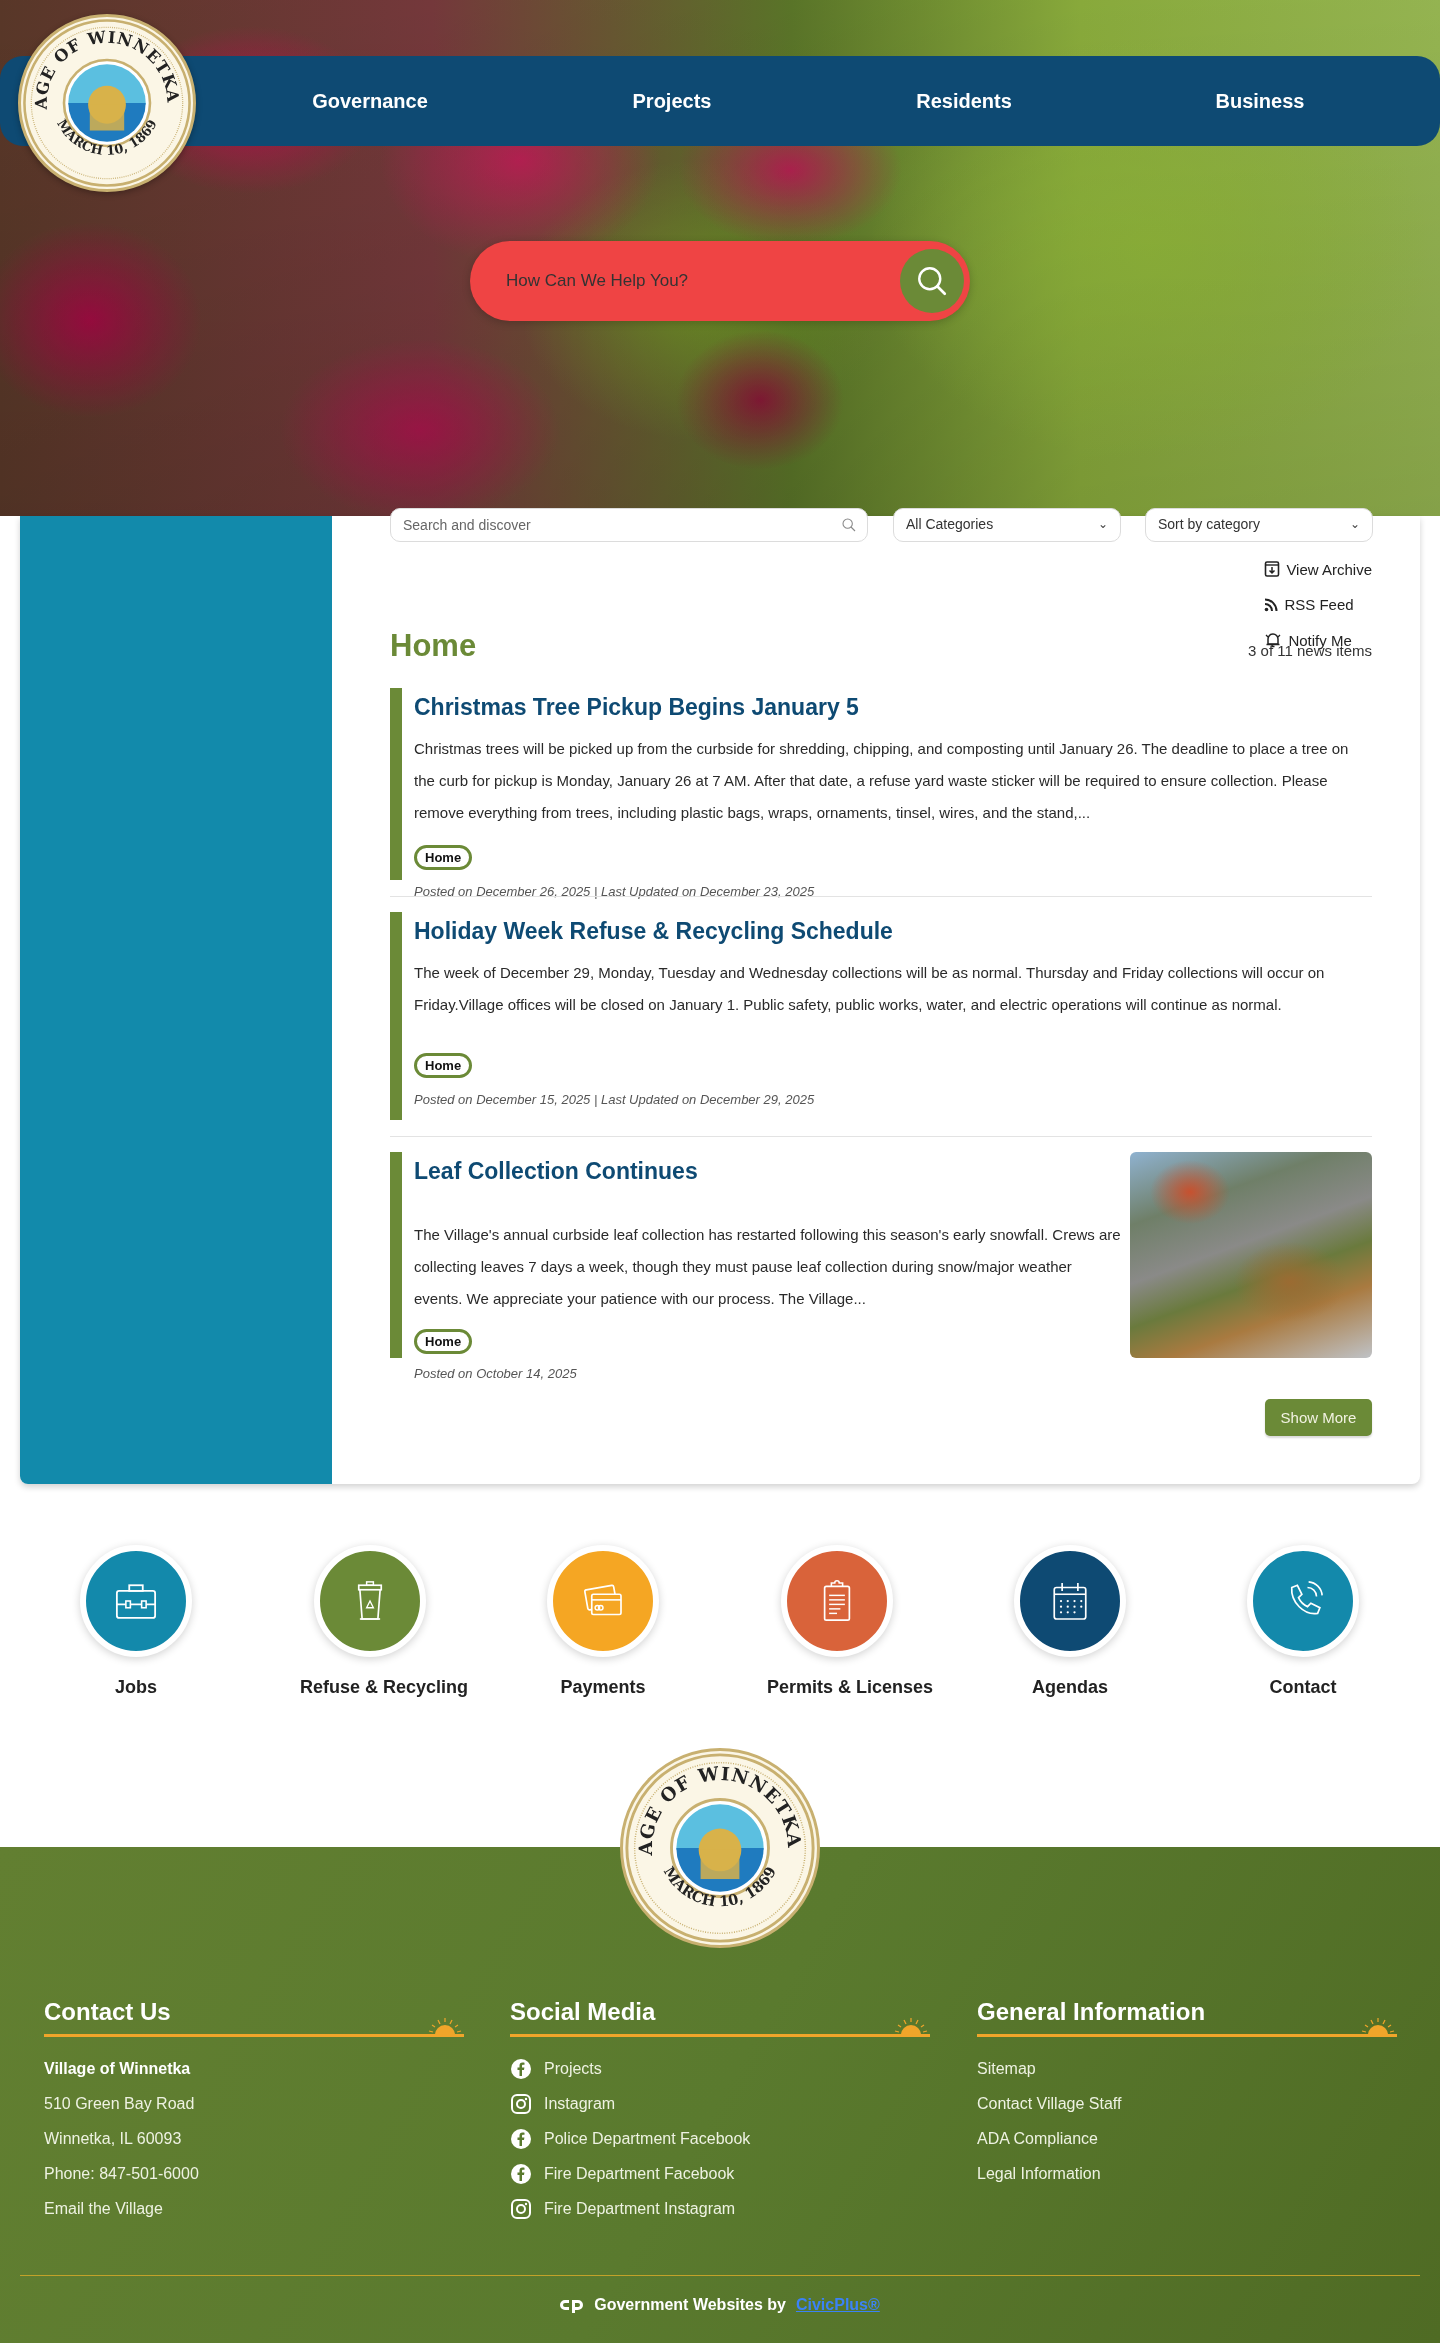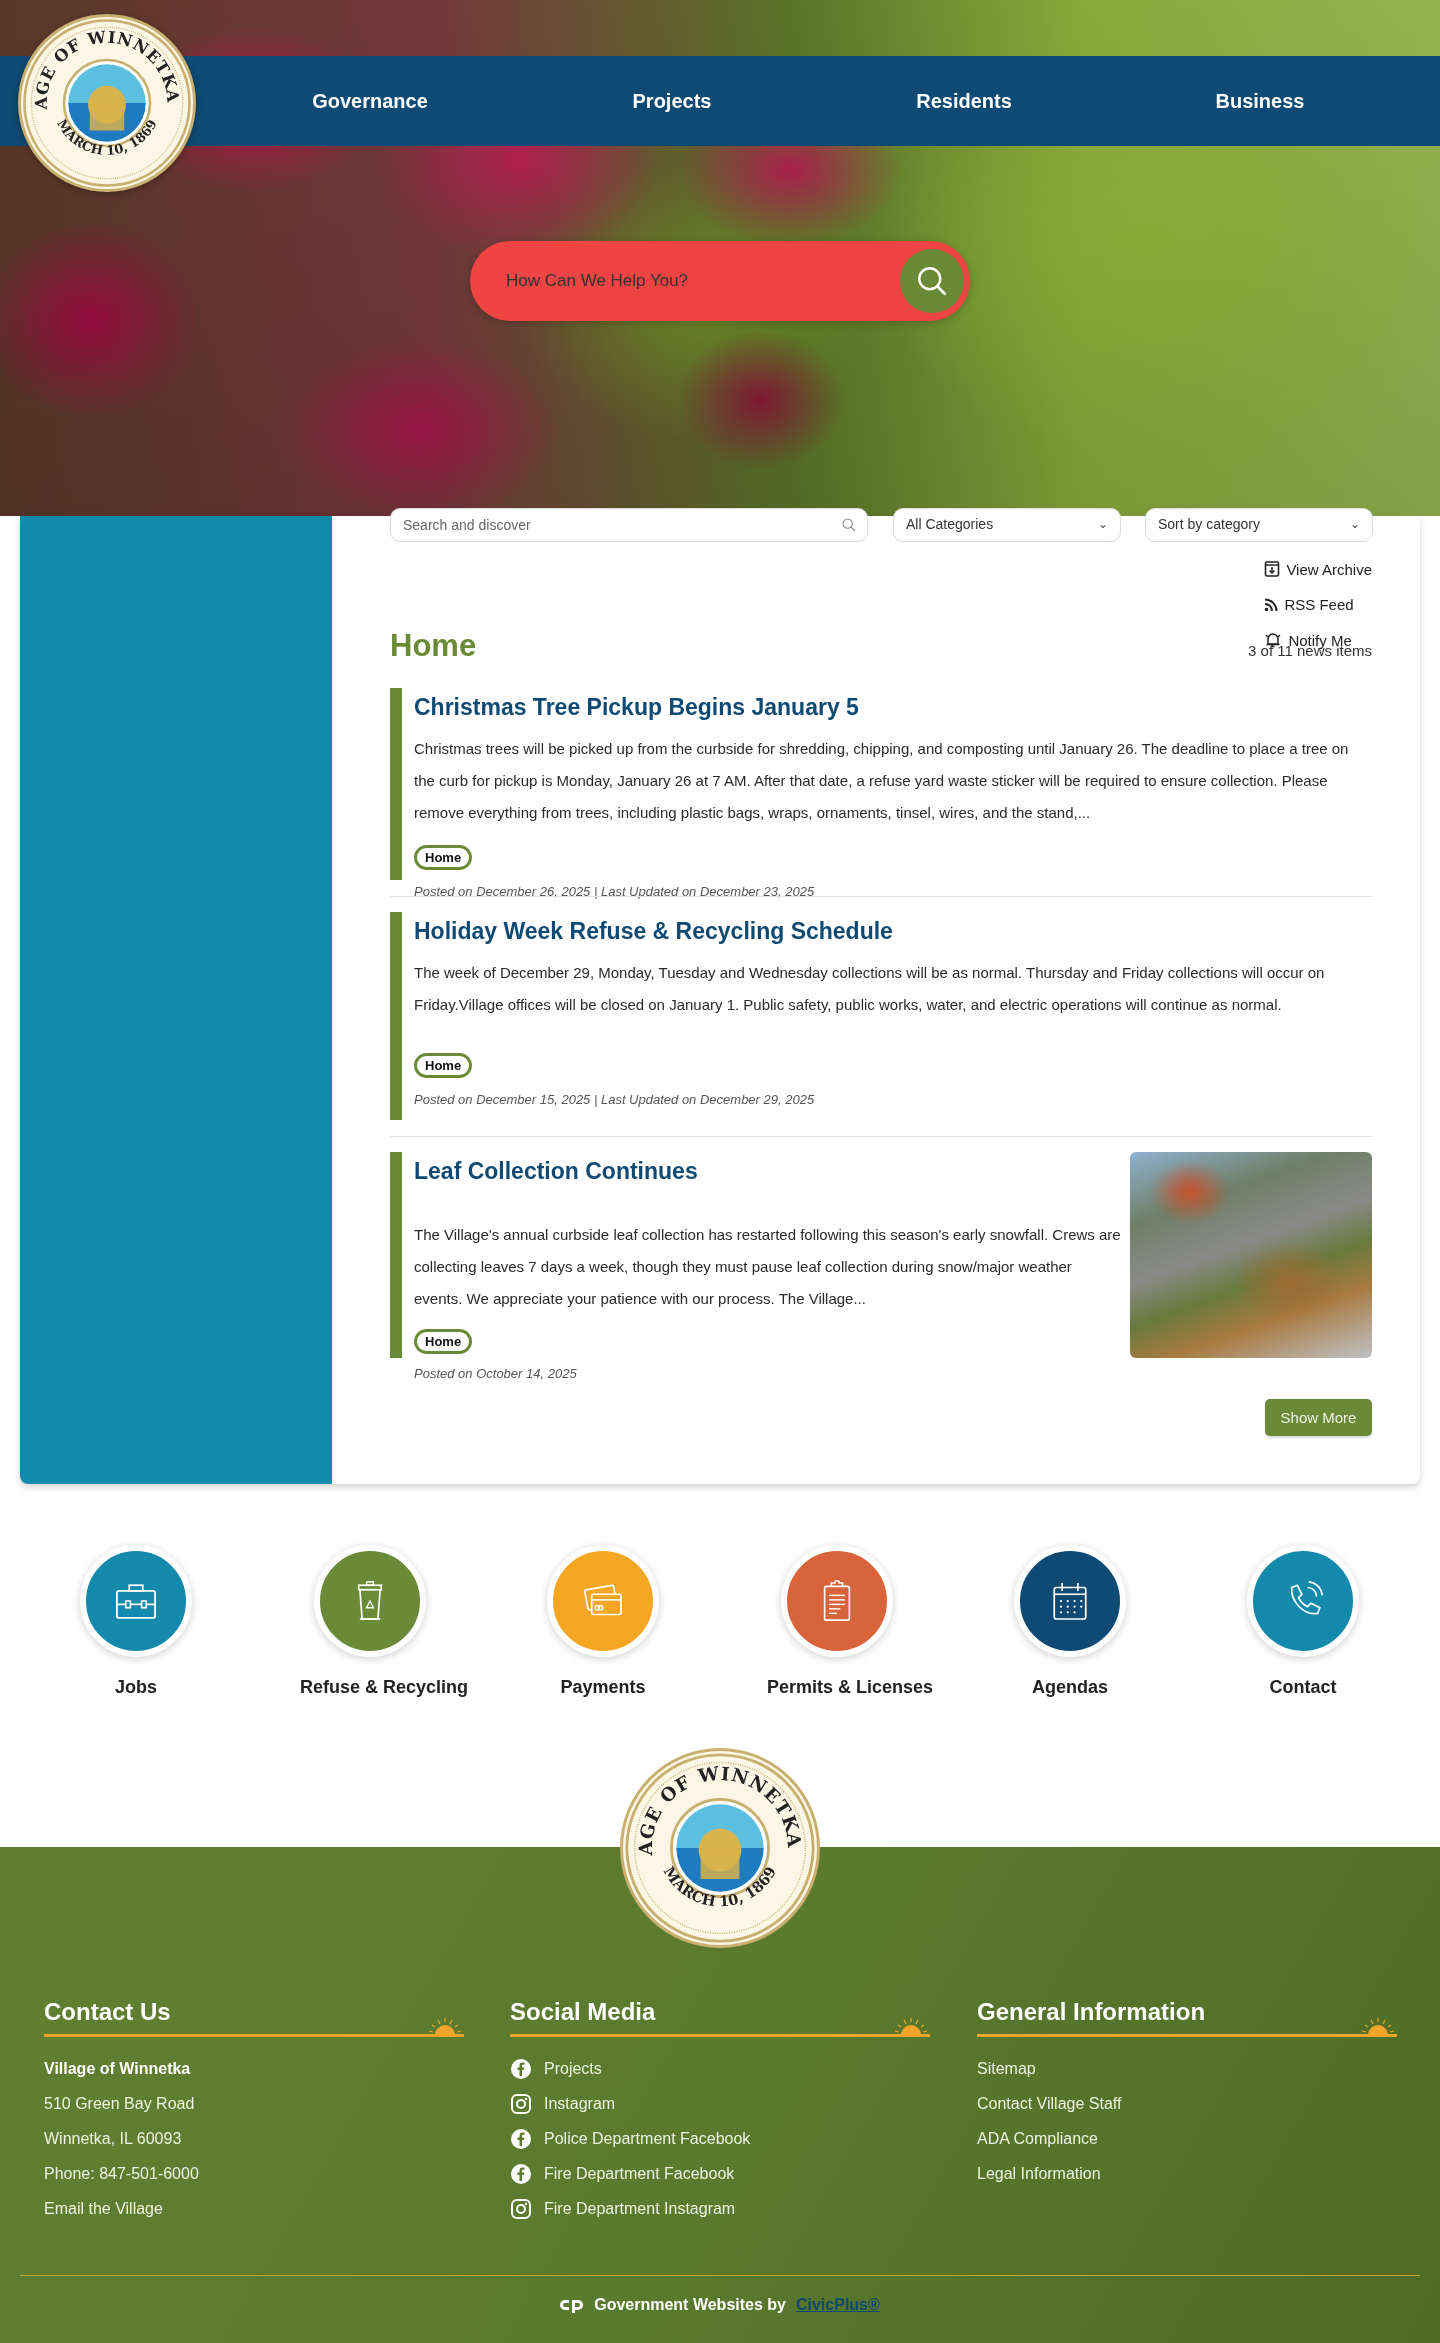--- a/index.html
+++ b/index.html
@@ -14,21 +14,21 @@
       radial-gradient(ellipse 160px 140px at 90px 320px, rgba(170,10,70,0.95), transparent 70%),
       radial-gradient(ellipse 200px 130px at 420px 430px, rgba(180,20,80,0.9), transparent 70%),
       radial-gradient(ellipse 160px 110px at 790px 170px, rgba(200,20,90,0.85), transparent 70%),
       radial-gradient(ellipse 120px 100px at 760px 400px, rgba(150,10,60,0.85), transparent 70%),
       radial-gradient(ellipse 260px 200px at 700px 300px, rgba(120,160,40,0.8), transparent 70%),
       radial-gradient(ellipse 400px 300px at 1150px 250px, rgba(150,190,60,0.9), transparent 70%),
       linear-gradient(90deg, #5d3a2a 0%, #7a3b3e 30%, #5e7a2a 55%, #8fb23e 75%, #9cbd55 100%);
   }
   .hero-shade { position:absolute; inset:0; background: linear-gradient(180deg, rgba(0,0,0,0.05), rgba(0,0,0,0.15)); }
 
-  .nav-bar { position: absolute; left: 0; top: 56px; width: 1440px; height: 90px; background: #0e4a73; display: flex; align-items: center; }
+  .nav-bar { position: absolute; left: 0; top: 56px; width: 1440px; height: 90px; background: #0e4a73; display: flex; align-items: center; border-radius: 23px; }
   .nav-item { position: absolute; top: 0; height: 90px; line-height: 90px; color: #fff; font-weight: bold; font-size: 20px; text-align: center; cursor: pointer; }
 
   .logo { position: absolute; left: 18px; top: 14px; width: 178px; height: 178px; border-radius: 50%; background: #fbf6e6;
     border: 3px solid #c8b070; box-shadow: 0 2px 6px rgba(0,0,0,0.3); display:flex; align-items:center; justify-content:center; z-index: 3; }
   .logo svg { width: 172px; height: 172px; }
 
   .hero-search { position: absolute; left: 470px; top: 241px; width: 500px; height: 80px; background: #ef4444; border-radius: 40px; box-shadow: 0 2px 8px rgba(0,0,0,0.2); }
   .hero-search-input { position: absolute; left: 36px; top: 0; width: 380px; height: 80px; border: none; outline: none; background: transparent; font-size: 17px; color: #333; font-family: "Liberation Sans", sans-serif; }
   .hero-search-input::placeholder { color: #333; }
   .hero-search-btn { position: absolute; right: 6px; top: 8px; width: 64px; height: 64px; border-radius: 50%; background: #6b8a37; display:flex; align-items:center; justify-content:center; cursor:pointer; }
@@ -81,21 +81,21 @@
   .footer-logo svg { width: 194px; height: 194px; }
   .fcol { position:absolute; top: 1998px; width: 420px; }
   .fcol h3 { font-size: 24px; color: #fff; font-weight: bold; }
   .fcol .rule { position: relative; margin-top: 8px; height: 3px; background: #f0a52a; }
   .fcol .sun { position:absolute; right: 2px; top: -18px; }
   .fcol ul { list-style:none; margin-top: 14px; }
   .fcol li { font-size: 16px; color: #eef2e2; line-height: 35px; display:flex; align-items:center; gap: 12px; cursor:pointer; }
   .fcol li.bold { font-weight: bold; color:#fff; cursor:default; }
   .foot-rule { position:absolute; left: 20px; top: 2275px; width: 1400px; height: 1px; background: #c2a22a; }
   .credit { position:absolute; top: 2296px; left: 0; width: 1440px; text-align:center; font-size: 16px; color:#fff; font-weight: bold; display:flex; justify-content:center; align-items:center; gap: 10px; }
-  .credit a { color:#0c4a6e; text-decoration: underline; cursor:pointer; }
+  .credit a { color:#3b82f6; text-decoration: underline; cursor:pointer; }
 </style>
 </head>
 <body>
 
 <div class="hero">
   <div class="hero-shade"></div>
 </div>
 
 <div class="nav-bar">
   <div class="nav-item" style="left:270px;width:200px;">Governance</div>

